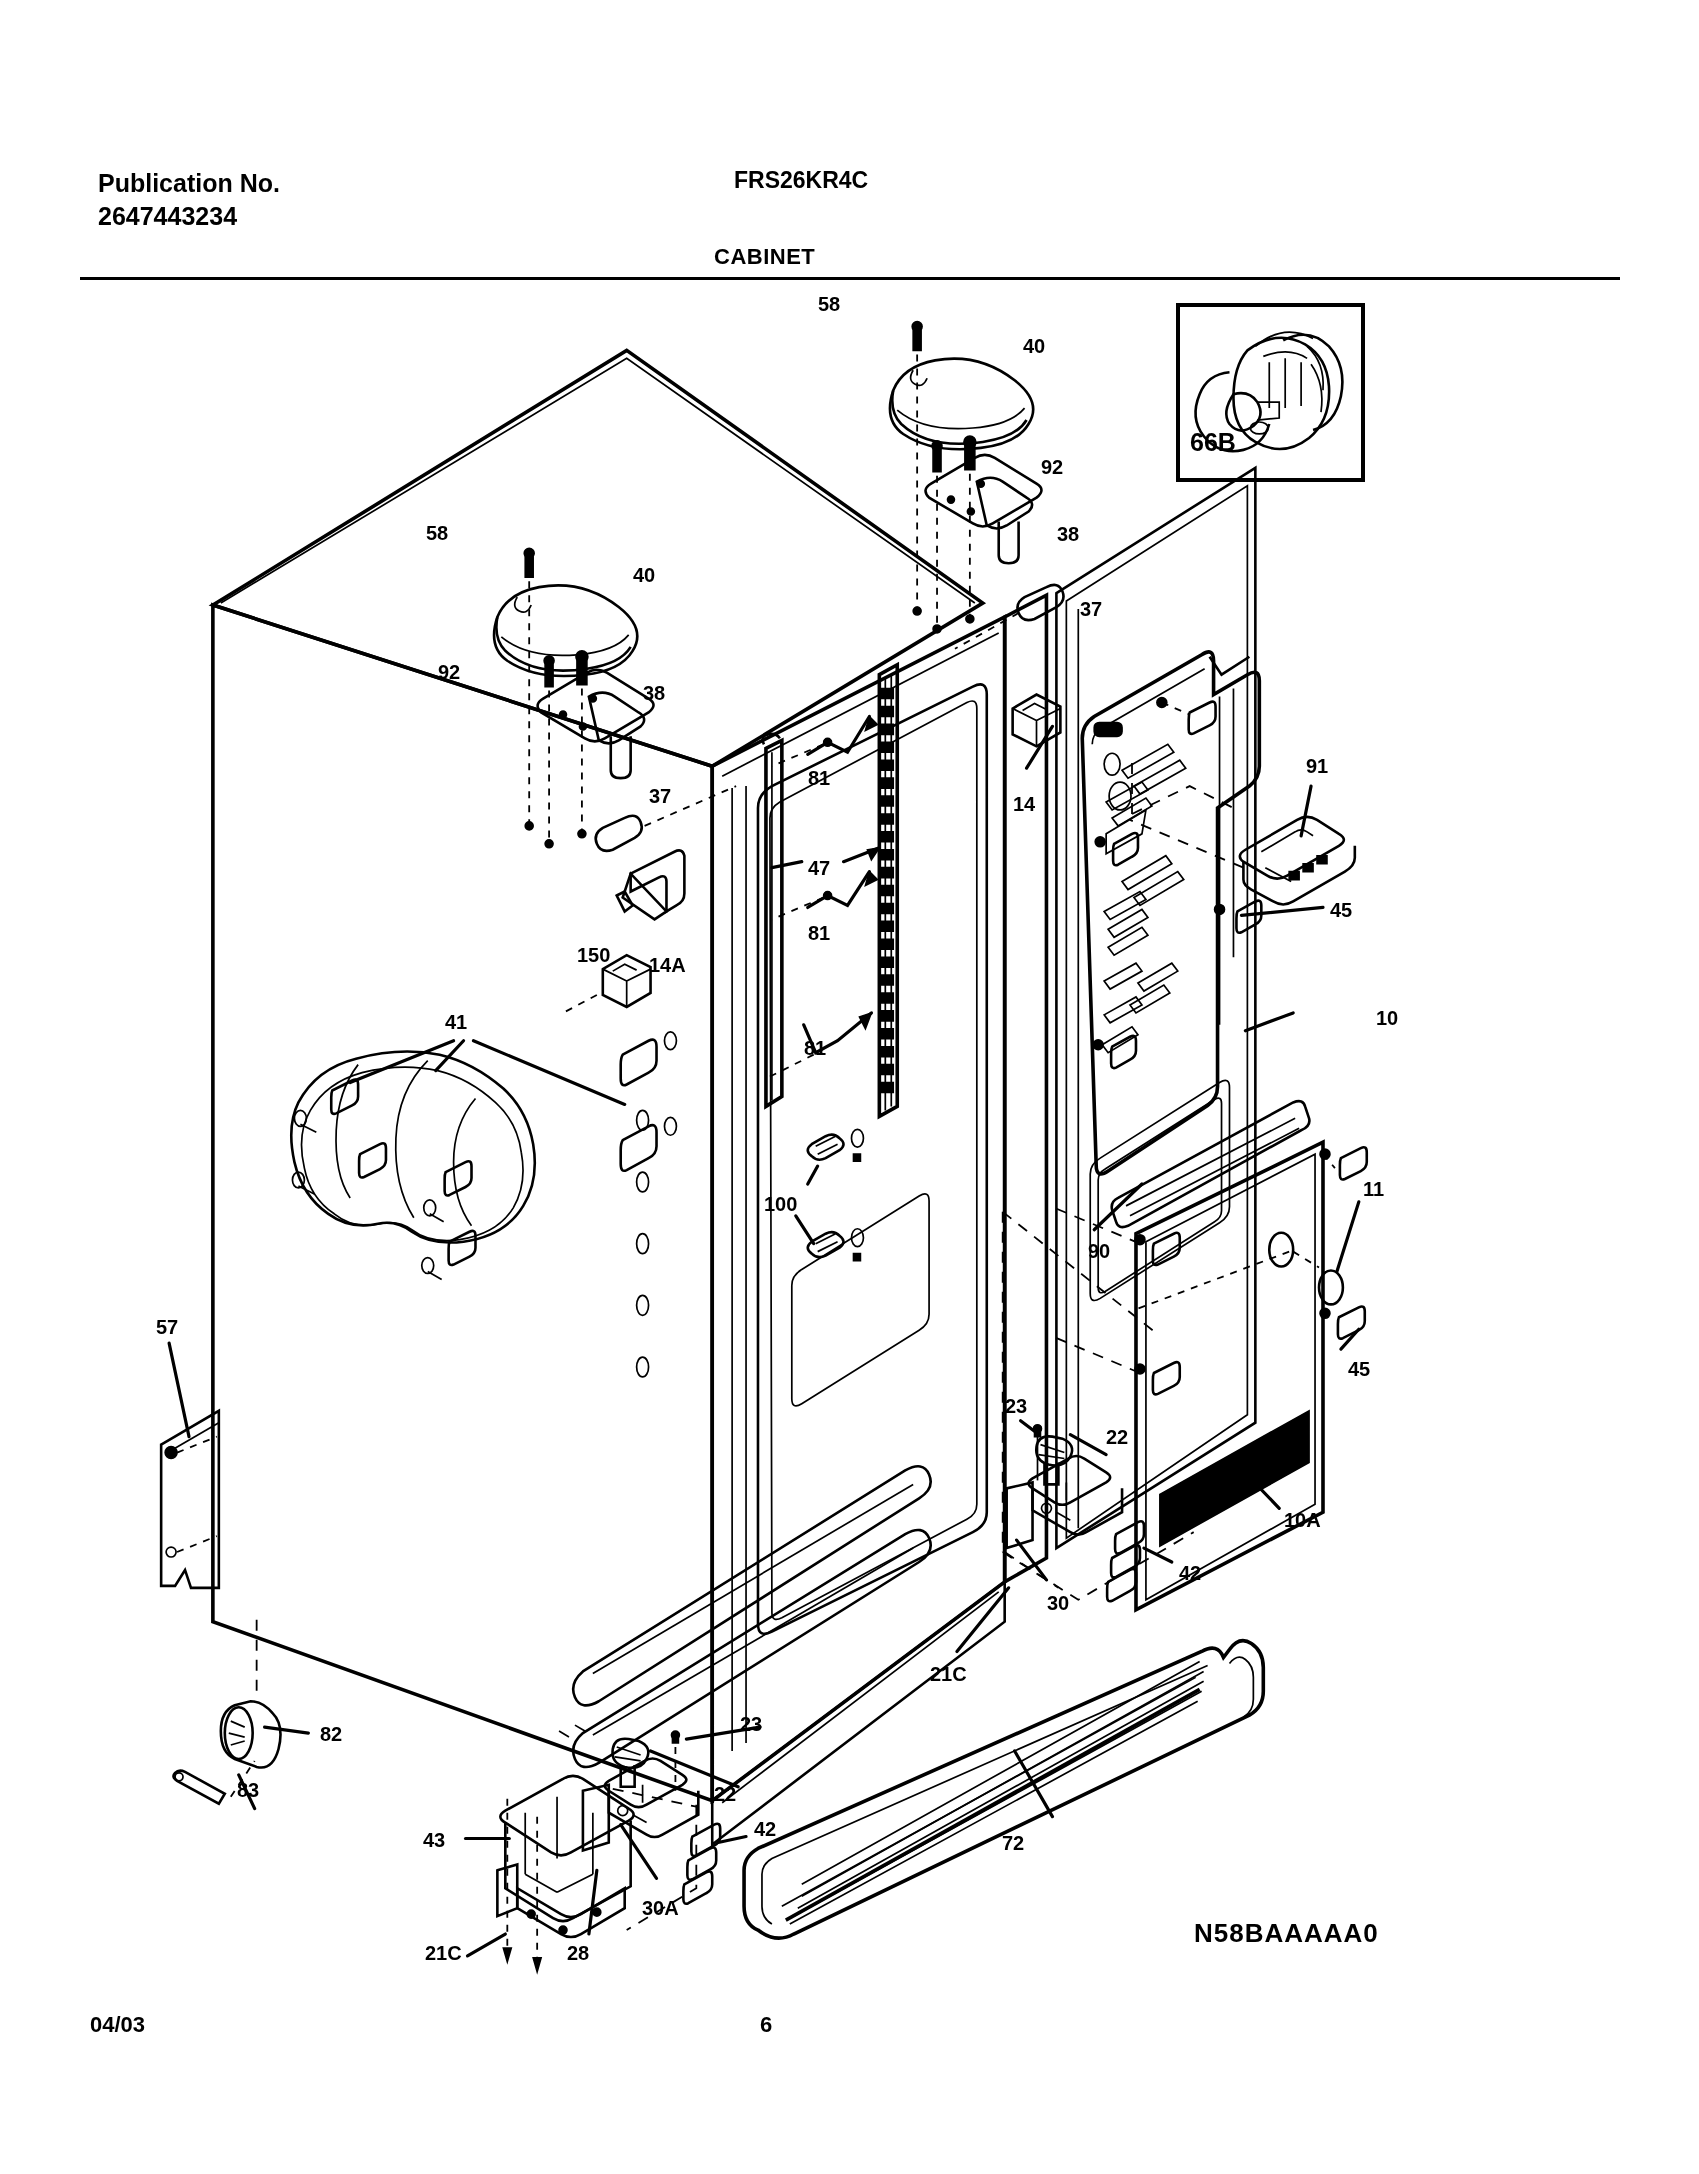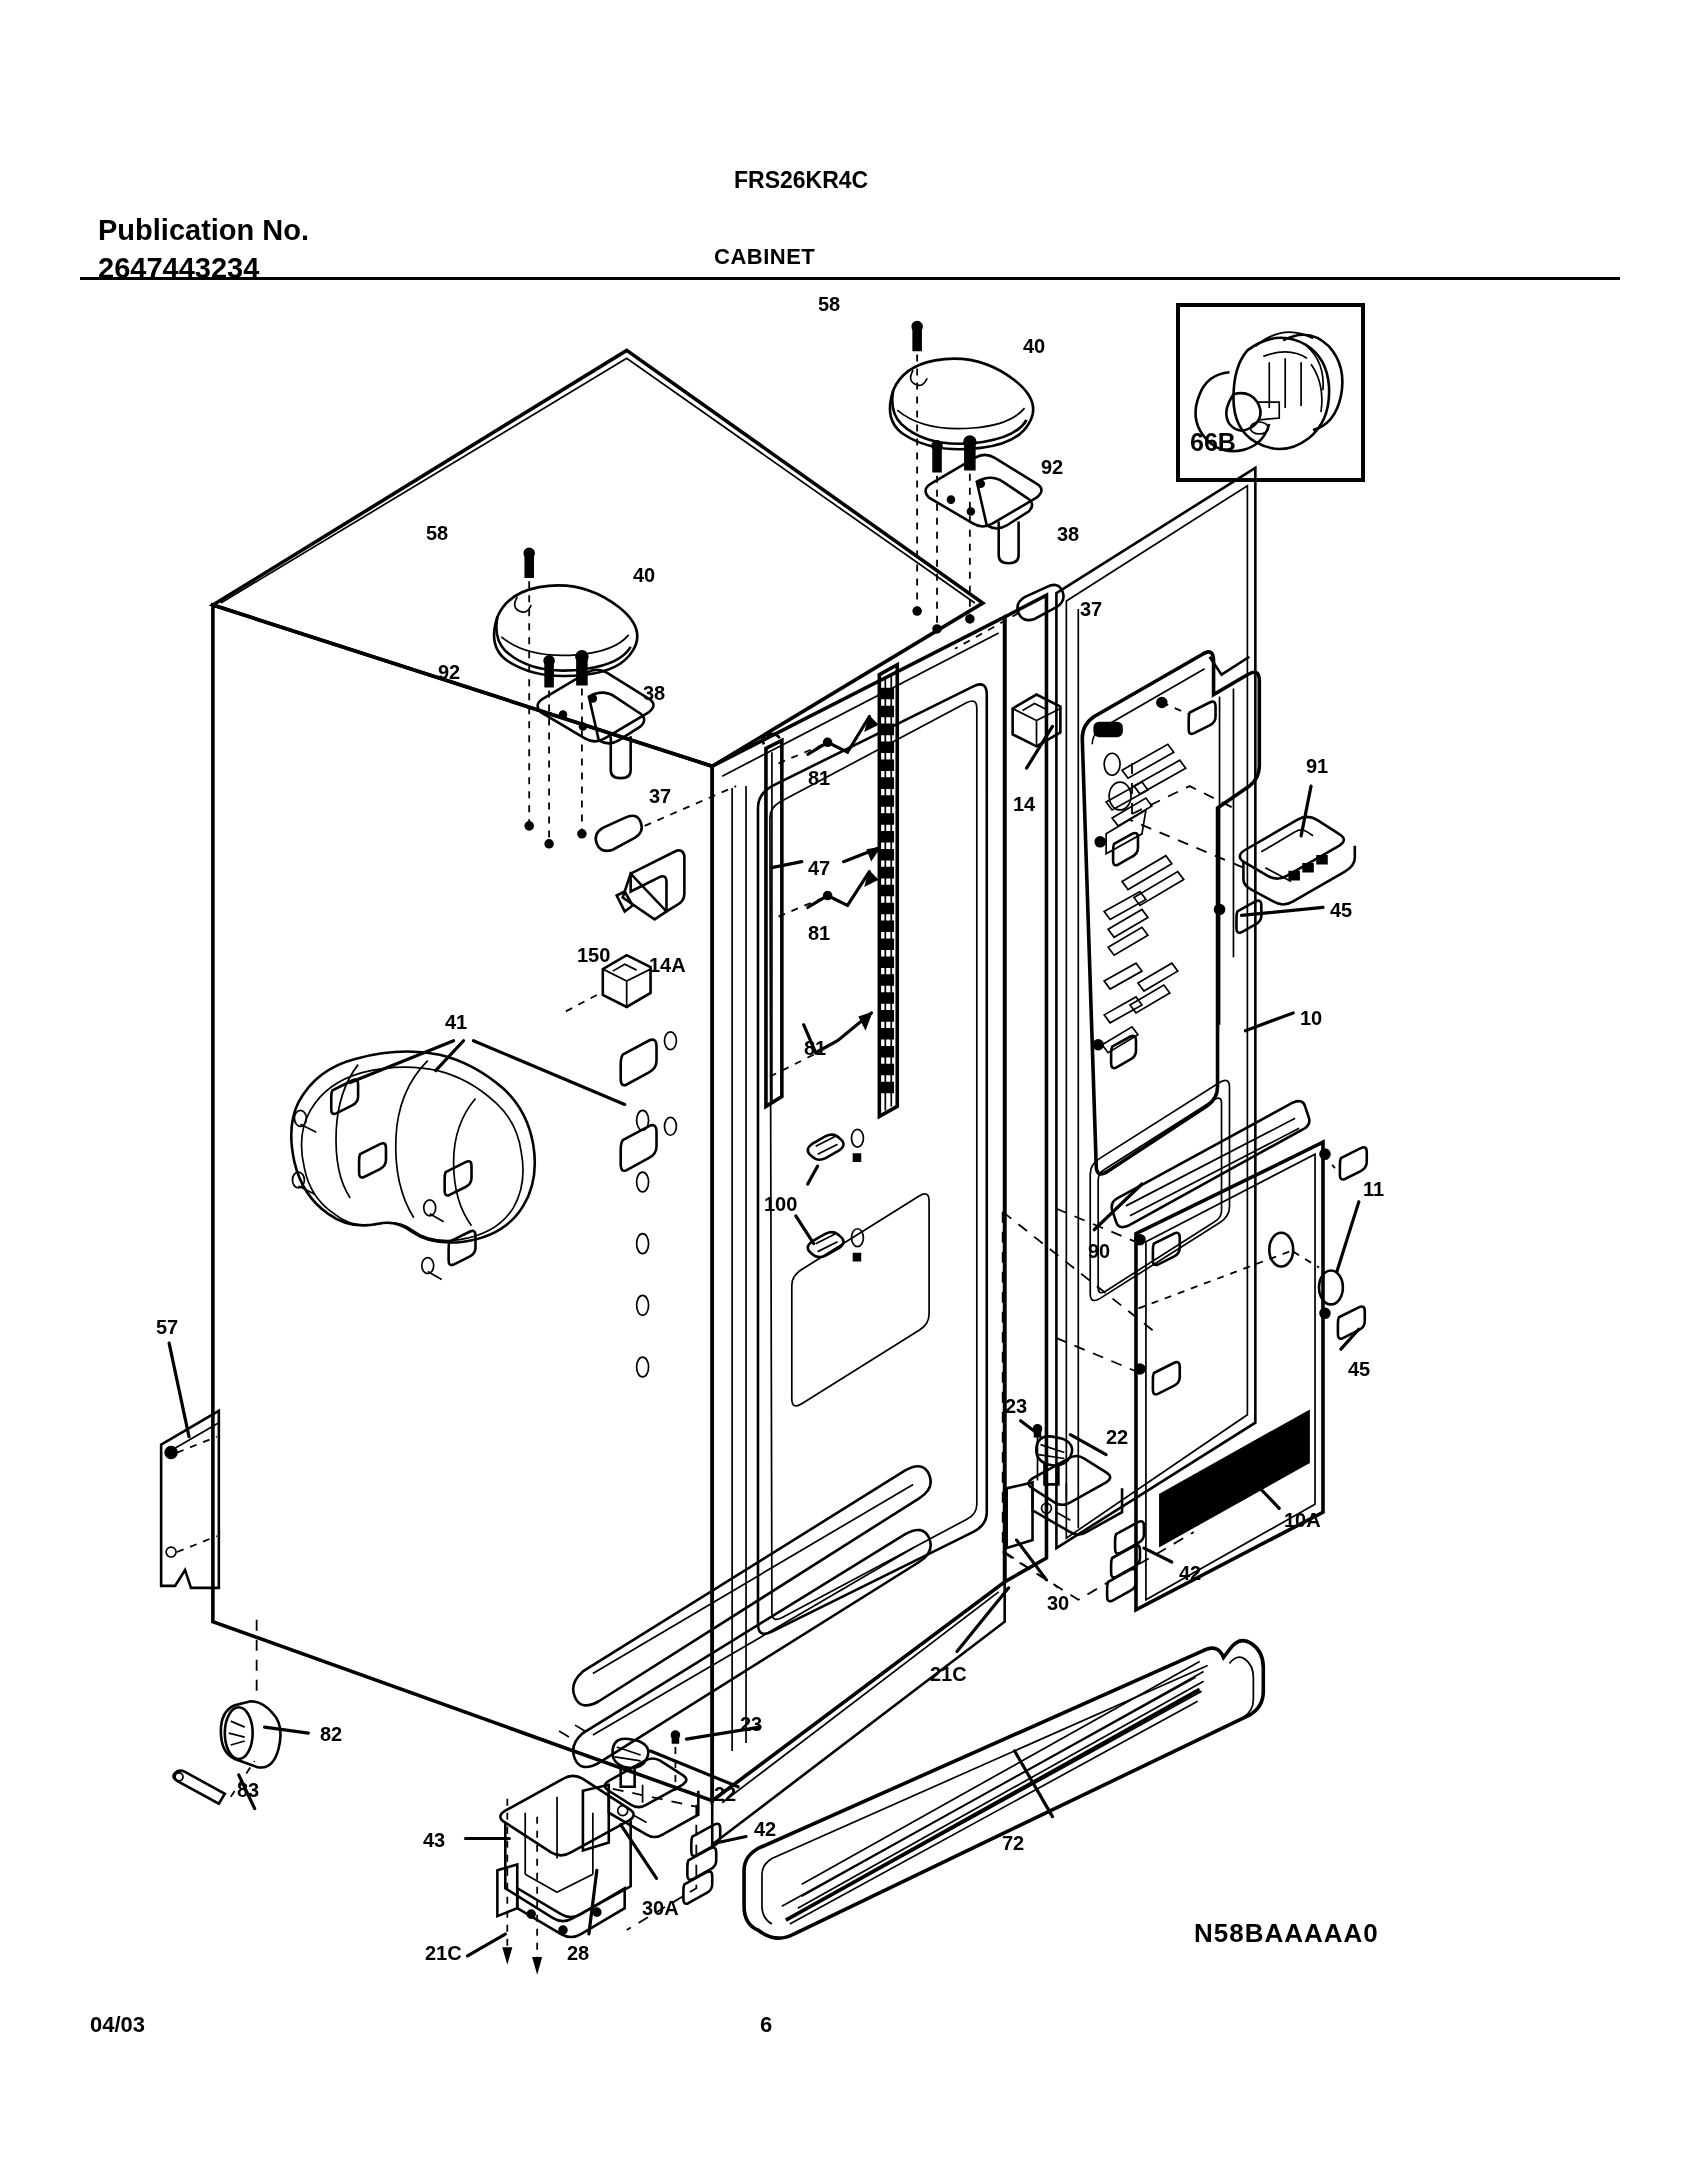--- a/index.html
+++ b/index.html
@@ -4,21 +4,21 @@
 <title>FRS26KR4C CABINET</title>
 <style>
   html,body{margin:0;padding:0;background:#fff;}
   body{
     width:1699px;height:2174px;position:relative;overflow:hidden;
     font-family:"Liberation Sans","DejaVu Sans",sans-serif;color:#000;
   }
   .page{position:absolute;inset:0;}
 
   
-  .pub-block{position:absolute;left:98px;top:167px;font-size:29px;font-weight:bold;line-height:1.32;margin-top:44px;}
+  .pub-block{position:absolute;left:98px;top:167px;font-size:25px;font-weight:bold;line-height:1.32;}
   .model{position:absolute;left:734px;top:167px;font-size:23px;font-weight:bold;}
   .sect-title{position:absolute;left:714px;top:244px;font-size:22px;font-weight:bold;letter-spacing:0.5px;}
   .rule{position:absolute;left:80px;top:277px;width:1540px;height:3px;background:#000;}
 
   
   .foot-date{position:absolute;left:90px;top:2012px;font-size:22px;font-weight:bold;}
   .foot-page{position:absolute;left:760px;top:2012px;font-size:22px;font-weight:bold;}
   .drawing-no{position:absolute;left:1194px;top:1918px;font-size:26px;font-weight:bold;letter-spacing:1px;}
 
   
@@ -517,21 +517,21 @@
   <div class="cal" style="left:649px;top:786px">37</div>
   <div class="cal" style="left:577px;top:945px">150</div>
   <div class="cal" style="left:649px;top:955px">14A</div>
   <div class="cal" style="left:808px;top:768px">81</div>
   <div class="cal" style="left:808px;top:858px">47</div>
   <div class="cal" style="left:808px;top:923px">81</div>
   <div class="cal" style="left:804px;top:1038px">81</div>
   <div class="cal" style="left:1013px;top:794px">14</div>
   <div class="cal" style="left:1306px;top:756px">91</div>
   <div class="cal" style="left:1330px;top:900px">45</div>
-  <div class="cal" style="left:1300px;top:1008px">10</div>
+  <div class="cal" style="left:1376px;top:1008px">10</div>
   <div class="cal" style="left:445px;top:1012px">41</div>
   <div class="cal" style="left:764px;top:1194px">100</div>
   <div class="cal" style="left:1088px;top:1241px">90</div>
   <div class="cal" style="left:1363px;top:1179px">11</div>
   <div class="cal" style="left:1348px;top:1359px">45</div>
   <div class="cal" style="left:1284px;top:1510px">10A</div>
   <div class="cal" style="left:156px;top:1317px">57</div>
   <div class="cal" style="left:320px;top:1724px">82</div>
   <div class="cal" style="left:237px;top:1780px">83</div>
   <div class="cal" style="left:1005px;top:1396px">23</div>

